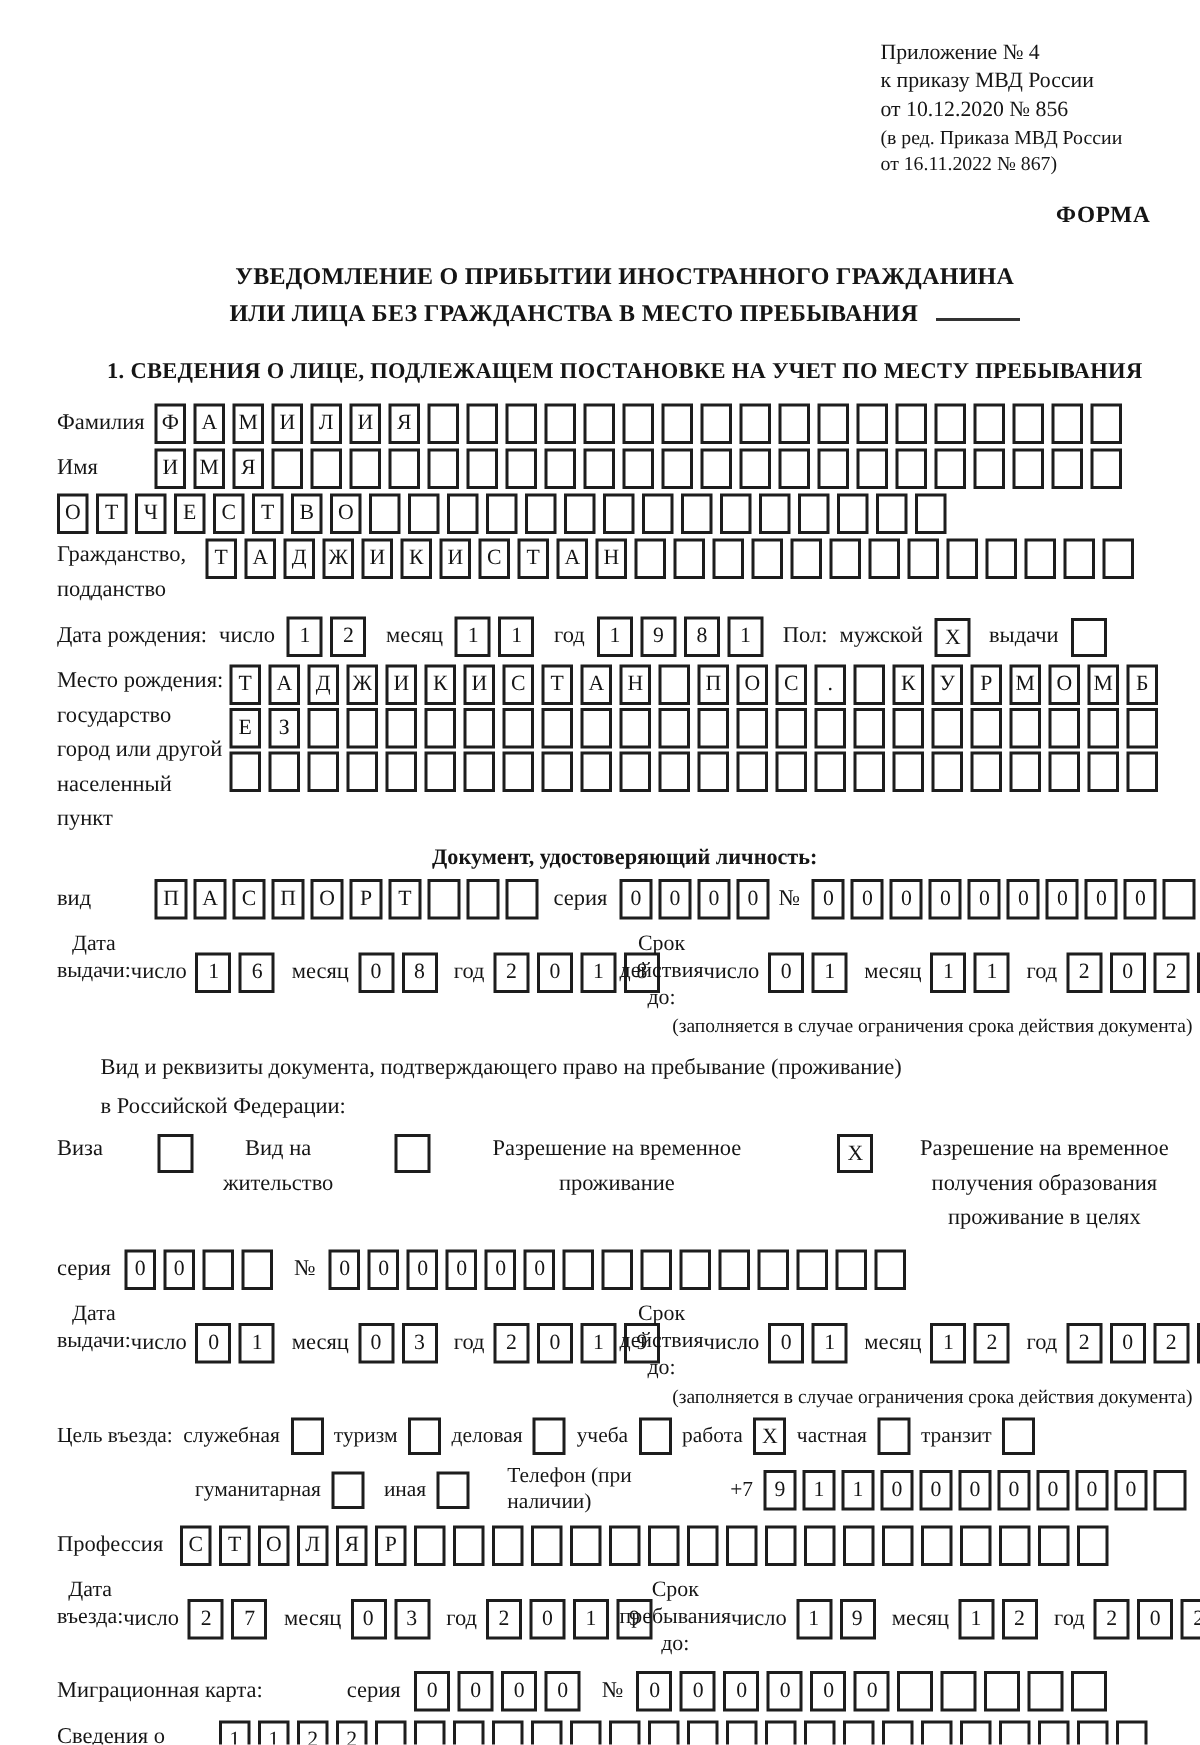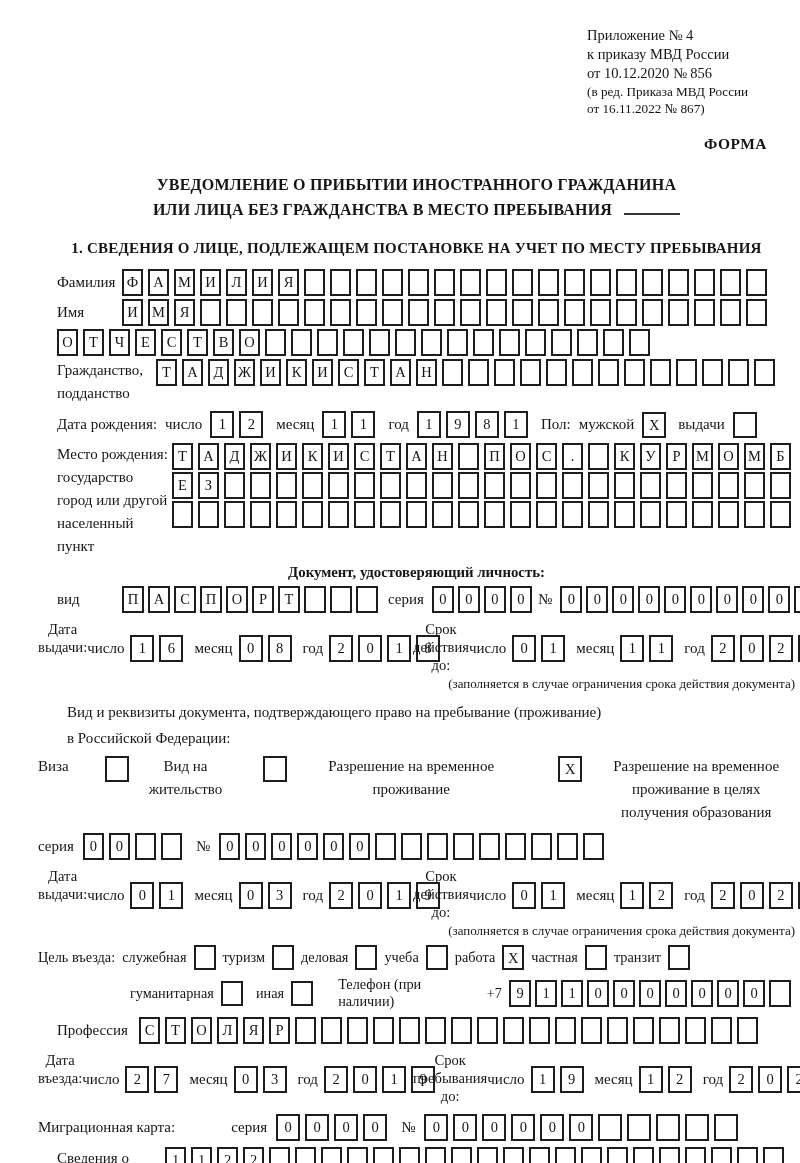--- a/index.html
+++ b/index.html
@@ -13,21 +13,21 @@
 
   .hdr { margin-left:549px; line-height:1.3; font-size:14.5px; }
   .hdr .sub { font-size:13.2px; }
   .forma { text-align:right; font-weight:bold; font-size:15.5px; margin-top:18px; padding-right:28px; letter-spacing:.5px; }
 
   .title { text-align:center; font-weight:bold; font-size:16px; margin-top:20px; line-height:1.55; letter-spacing:.2px; }
   .blank { display:inline-block; width:56px; height:15px; border-bottom:2px solid #333; margin-left:12px; }
 
   .sec { text-align:center; font-weight:bold; font-size:15px; margin-top:18px; margin-bottom:12px; letter-spacing:.2px; }
 
-  .frow { display:flex; align-items:center; margin-bottom:3px;margin-left:19px; }
+  .frow { display:flex; align-items:center; margin-bottom:3px; }
   .frow.top { align-items:flex-start; }
   .flabel { flex:0 0 auto; }
   .lines div { line-height:23px; }
   .w65 { width:65px; } .w116 { width:116px; } .w99 { width:99px; }
   .w115 { width:115px; } .w82 { width:82px; } .w108 { width:108px; }
 
   .cellrow { display:flex; flex-wrap:nowrap; align-items:center; }
   .cell {
     display:inline-block; width:21px; height:27px; border:2px solid #1d1d1d;
     margin-right:5px; text-align:center; line-height:23px; font-size:14.5px;
@@ -444,22 +444,22 @@
           <div>Разрешение на временное</div>
           <div>проживание</div>
         </div>
       <div class="cellrow cbx">
           <span class="cell">X</span>
         </div>
     </div>
     <div class="opt ml16">
       <div class="opt-label lines" style="width:196px;">
           <div>Разрешение на временное</div>
+          <div>получения образования</div>
           <div>проживание в целях</div>
-          <div>получения образования</div>
         </div>
       <div class="cellrow cbx">
           <span class="cell"></span>
         </div>
     </div>
   </div>
 
   <div class="serrow">
     <span>серия</span>
     <span class="cellrow">

